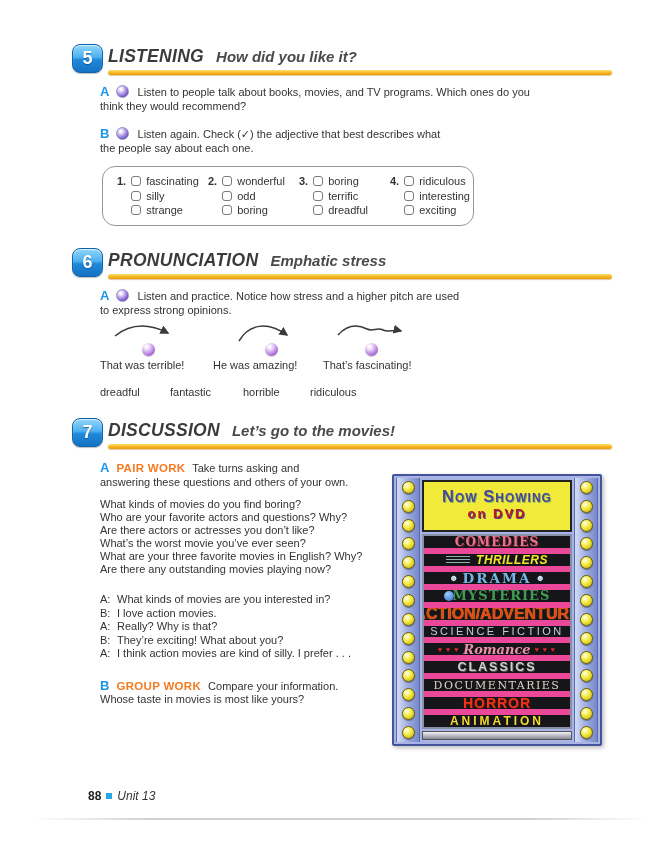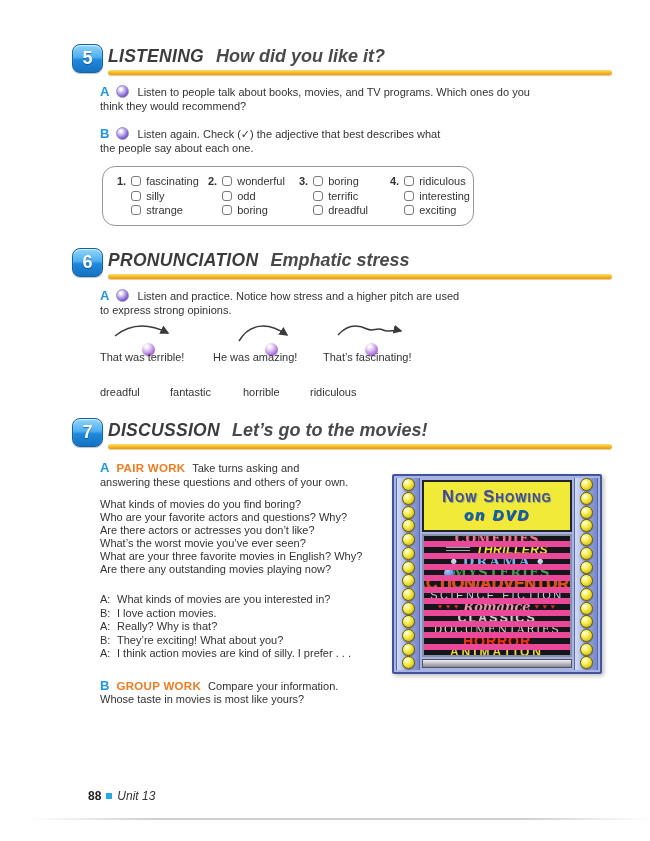--- a/index.html
+++ b/index.html
@@ -10,21 +10,21 @@
   
   .sec-header { display:flex; align-items:flex-start; margin:0 38px 0 72px; }
   .badge { width:31px; height:29px; border-radius:8px; flex:0 0 31px;
            background:linear-gradient(180deg,#90d6f8 0%,#4fb0f0 45%,#1f88da 55%,#1672c2 100%);
            border:1px solid #1262a8; color:#fff; font-weight:bold; font-size:18px;
            display:flex; align-items:center; justify-content:center;
            box-shadow:inset 0 1px 1px rgba(255,255,255,.65), 0 1px 1px rgba(0,0,0,.25);
            text-shadow:0 1px 1px rgba(0,60,120,.6); }
   .sec-titles { flex:1; margin-left:5px; padding-top:2px; }
   .sec-title { font-style:italic; font-weight:bold; font-size:17.5px; color:#3b3b3b; letter-spacing:.3px; }
-  .sec-subtitle { font-style:italic; font-weight:bold; font-size:18px; color:#4a4a4a; margin-left:12px; }
+  .sec-subtitle { font-style:italic; font-weight:bold; font-size:15px; color:#4a4a4a; margin-left:12px; }
   .sec-rule { height:5px; margin-top:3px; border-radius:3px;
               background:linear-gradient(180deg,#fce06a,#f6b41e 60%,#e89a10);
               box-shadow:0 1px 1px rgba(180,140,40,.45); }
 
   
   .para { margin:10px 38px 0 100px; font-size:11px; line-height:13.5px; }
   .letter { color:#1e96e8; font-weight:bold; font-size:13px; margin-right:4px; }
   .audio-icon { display:inline-block; width:13px; height:13px; border-radius:50%;
                 background:radial-gradient(circle at 35% 30%,#ffffff 8%,#c8b4ee 35%,#7a5cc8 70%,#4a3a9a);
                 border:1px solid #9090cc; vertical-align:-2px; margin-right:5px; }
@@ -38,21 +38,21 @@
   .cb-group:last-child { width:auto; }
   .cb-num { font-weight:bold; font-size:11px; margin-right:5px; }
   .cb-opts { display:flex; flex-direction:column; gap:2.5px; }
   .cb-opt { display:flex; align-items:center; gap:5px; font-size:11px; }
   .cb-box { width:10px; height:10px; border:1.2px solid #7a7a7a; border-radius:3px; background:#fff; flex:0 0 10px; }
 
   
   .ex-row { margin-left:100px; display:flex; margin-top:4px; }
   .ex { position:relative; height:52px; }
   .ex1 { width:113px; } .ex2 { width:110px; } .ex3 { width:150px; }
-  .ex-text { position:absolute; left:0; bottom:10px; font-size:11px; }
+  .ex-text { position:absolute; left:0; bottom:2px; font-size:11px; }
   .sphere { position:absolute; width:13px; height:13px; border-radius:50%; top:22px;
             background:radial-gradient(circle at 35% 28%,#fff 6%,#e4ccf6 30%,#a86ad8 70%,#8046b4);
             box-shadow:0 1px 1px rgba(0,0,0,.2); }
   .ex1 .sphere { left:42px; } .ex2 .sphere { left:52px; } .ex3 .sphere { left:42px; }
   .arrow-svg { position:absolute; top:0; }
   .ex1 .arrow-svg { left:12px; } .ex2 .arrow-svg { left:22px; } .ex3 .arrow-svg { left:12px; }
 
   .words-row { margin-left:100px; margin-top:13px; font-size:11px; display:flex; }
   .word { display:inline-block; } .word:nth-child(1){width:70px;} .word:nth-child(2){width:73px;} .word:nth-child(3){width:67px;}
 
@@ -61,35 +61,35 @@
   .disc-left { width:292px; flex:0 0 292px; }
   .disc-left .para { margin:0; max-width:252px; }
   .q-list { margin-top:9px; }
   .q { font-size:11px; line-height:13px; max-width:268px; padding-left:14px; text-indent:-14px; }
   .dialogue { margin-top:17px; }
   .d-row { font-size:11px; line-height:13.5px; white-space:nowrap; }
   .d-speaker { display:inline-block; width:17px; }
   .gw { margin-top:18px !important; }
 
   
-  .poster { width:210px; height:200px; margin-top:13px; background:#a8b4e4;
+  .poster { width:210px; height:272px; margin-top:13px; background:#a8b4e4;
             border:2px solid #44549c; border-radius:2px; padding:2px; display:flex;
             box-shadow:2px 2px 4px rgba(0,0,0,.25); }
   .strip { width:24px; flex:0 0 24px; display:flex; flex-direction:column; justify-content:space-around;
            align-items:center; background:linear-gradient(90deg,#d4dcf6,#94a4dc 60%,#7888c8);
            border-left:1px solid #5868b0; border-right:1px solid #5868b0; }
   .hole { width:13px; height:13px; border-radius:50%;
           background:radial-gradient(circle at 35% 30%,#fffce0 5%,#f6ee48 40%,#d8c428 75%,#a89010);
           border:1px solid #6a5c00; box-shadow:0 1px 1px rgba(0,0,0,.35); }
   .poster-center { flex:1; display:flex; flex-direction:column; padding:2px; gap:2px; min-width:0; }
   .marquee { background:#f2ea38; border:2px solid #222; height:52px; text-align:center; padding-top:4px; flex:0 0 52px; }
   .marquee-title { font-variant:small-caps; font-weight:bold; font-size:16.5px; color:#4c4494;
                    letter-spacing:1px; line-height:20px; display:block;
                    text-shadow:1px 1px 0 rgba(50,145,145,.55); }
-  .marquee-sub { font-style:italic; font-weight:bold; font-size:15px; color:#0369a1;
+  .marquee-sub { font-weight:bold; font-size:13px; color:#b91c1c;
                  letter-spacing:2px; display:block; text-shadow:1px 1px 0 #4c4494; }
   .genre-panel { background:#16161a; border:2px solid #8890a8; flex:1; display:flex; flex-direction:column; min-height:0; }
   .genre-row { flex:1; display:flex; align-items:center; justify-content:center; gap:4px;
                border-bottom:6px solid #ec4899; overflow:hidden; white-space:nowrap; }
   .genre-row:last-child { border-bottom:none;border-radius:6px; }
   .silver-bar { height:9px; flex:0 0 9px; border:1px solid #555;
                 background:linear-gradient(180deg,#f0f0f4 0%,#b8b8c4 55%,#888894 100%); }
 
   .g0 { font-family:"DejaVu Serif",serif; font-weight:bold; font-size:12px; color:#e8728c; letter-spacing:1px; text-shadow:1px 1px 0 #7a2030; }
   .g1 { font-style:italic; font-weight:bold; font-size:12px; color:#f2e428; letter-spacing:.5px; }

